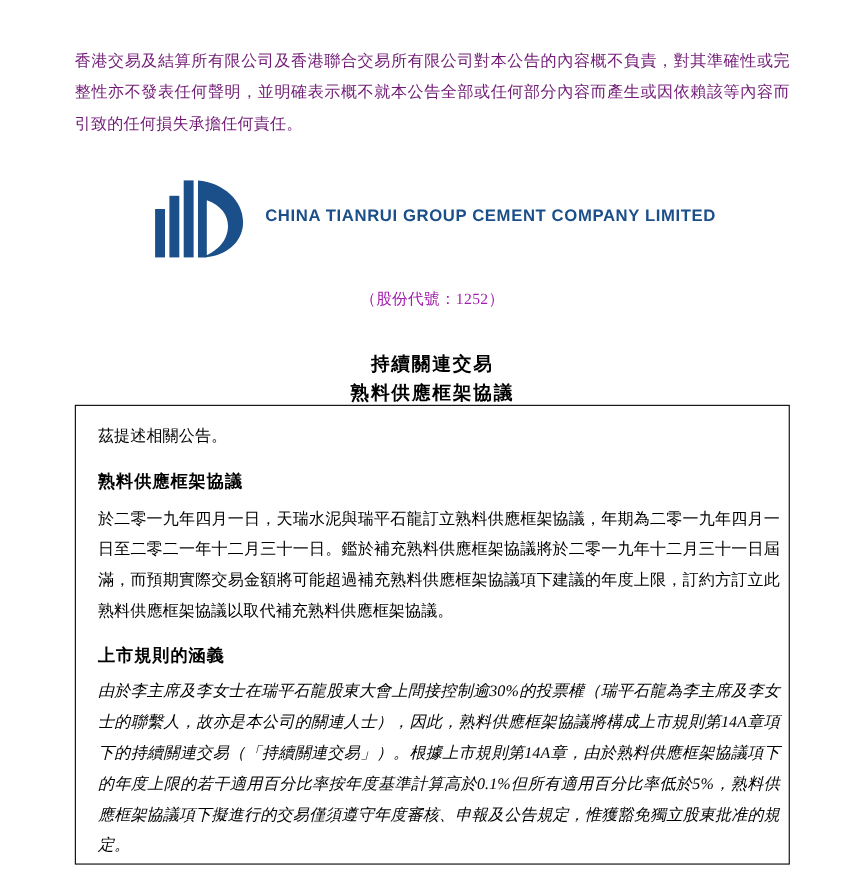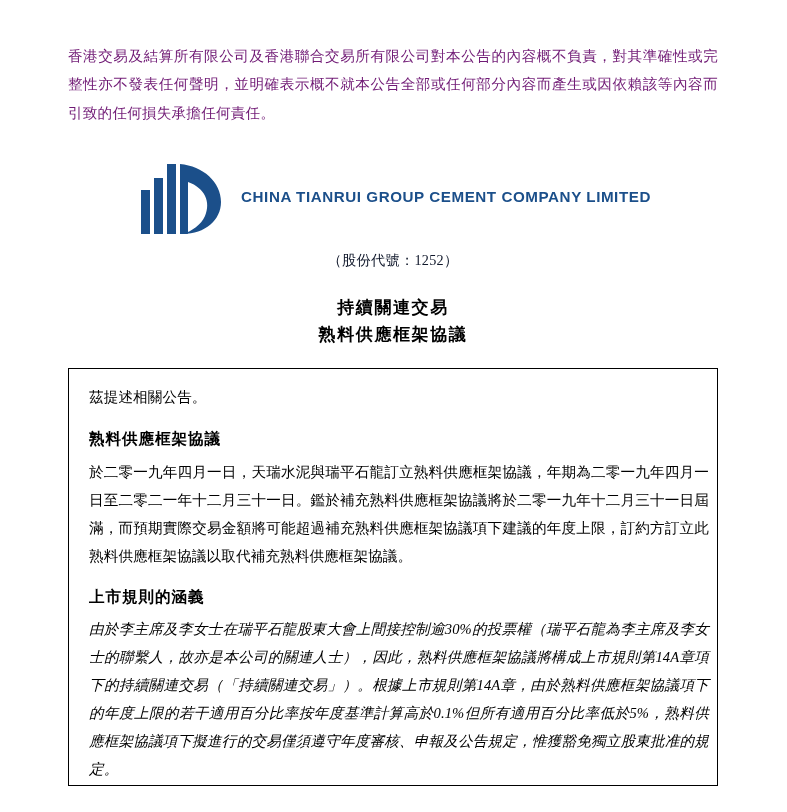--- a/index.html
+++ b/index.html
@@ -34,20 +34,21 @@
     color: #701a75;
   }
   .logo-block {
     position: absolute;
     left: 68px;
     top: 150px;
     width: 650px;
     display: flex;
     flex-direction: column;
     align-items: center;
+    gap: 11px;
   }
   .logo-row {
     display: flex;
     flex-direction: row;
     align-items: center;
     justify-content: center;
     width: 100%;
   }
   .logo-mark {
     width: 92px;
@@ -80,27 +81,27 @@
   .incorp-note {
     font-size: 13.4px;
     margin-top: 7px;
     text-align: center;
     color: #000;
   }
   .stock-code {
     font-size: 14.2px;
     margin-top: 9px;
     text-align: center;
-    color: #0f172a;
+    color: #a21caf;
     letter-spacing: 0.3px;
   }
   .headline {
     position: absolute;
     left: 68px;
-    top: 294px;
+    top: 317px;
     width: 650px;
     text-align: center;
     font-family: "Liberation Sans", sans-serif;
     font-weight: bold;
     font-size: 17px;
     letter-spacing: 1.6px;
     line-height: 1.6;
   }
   .box {
     position: absolute;

